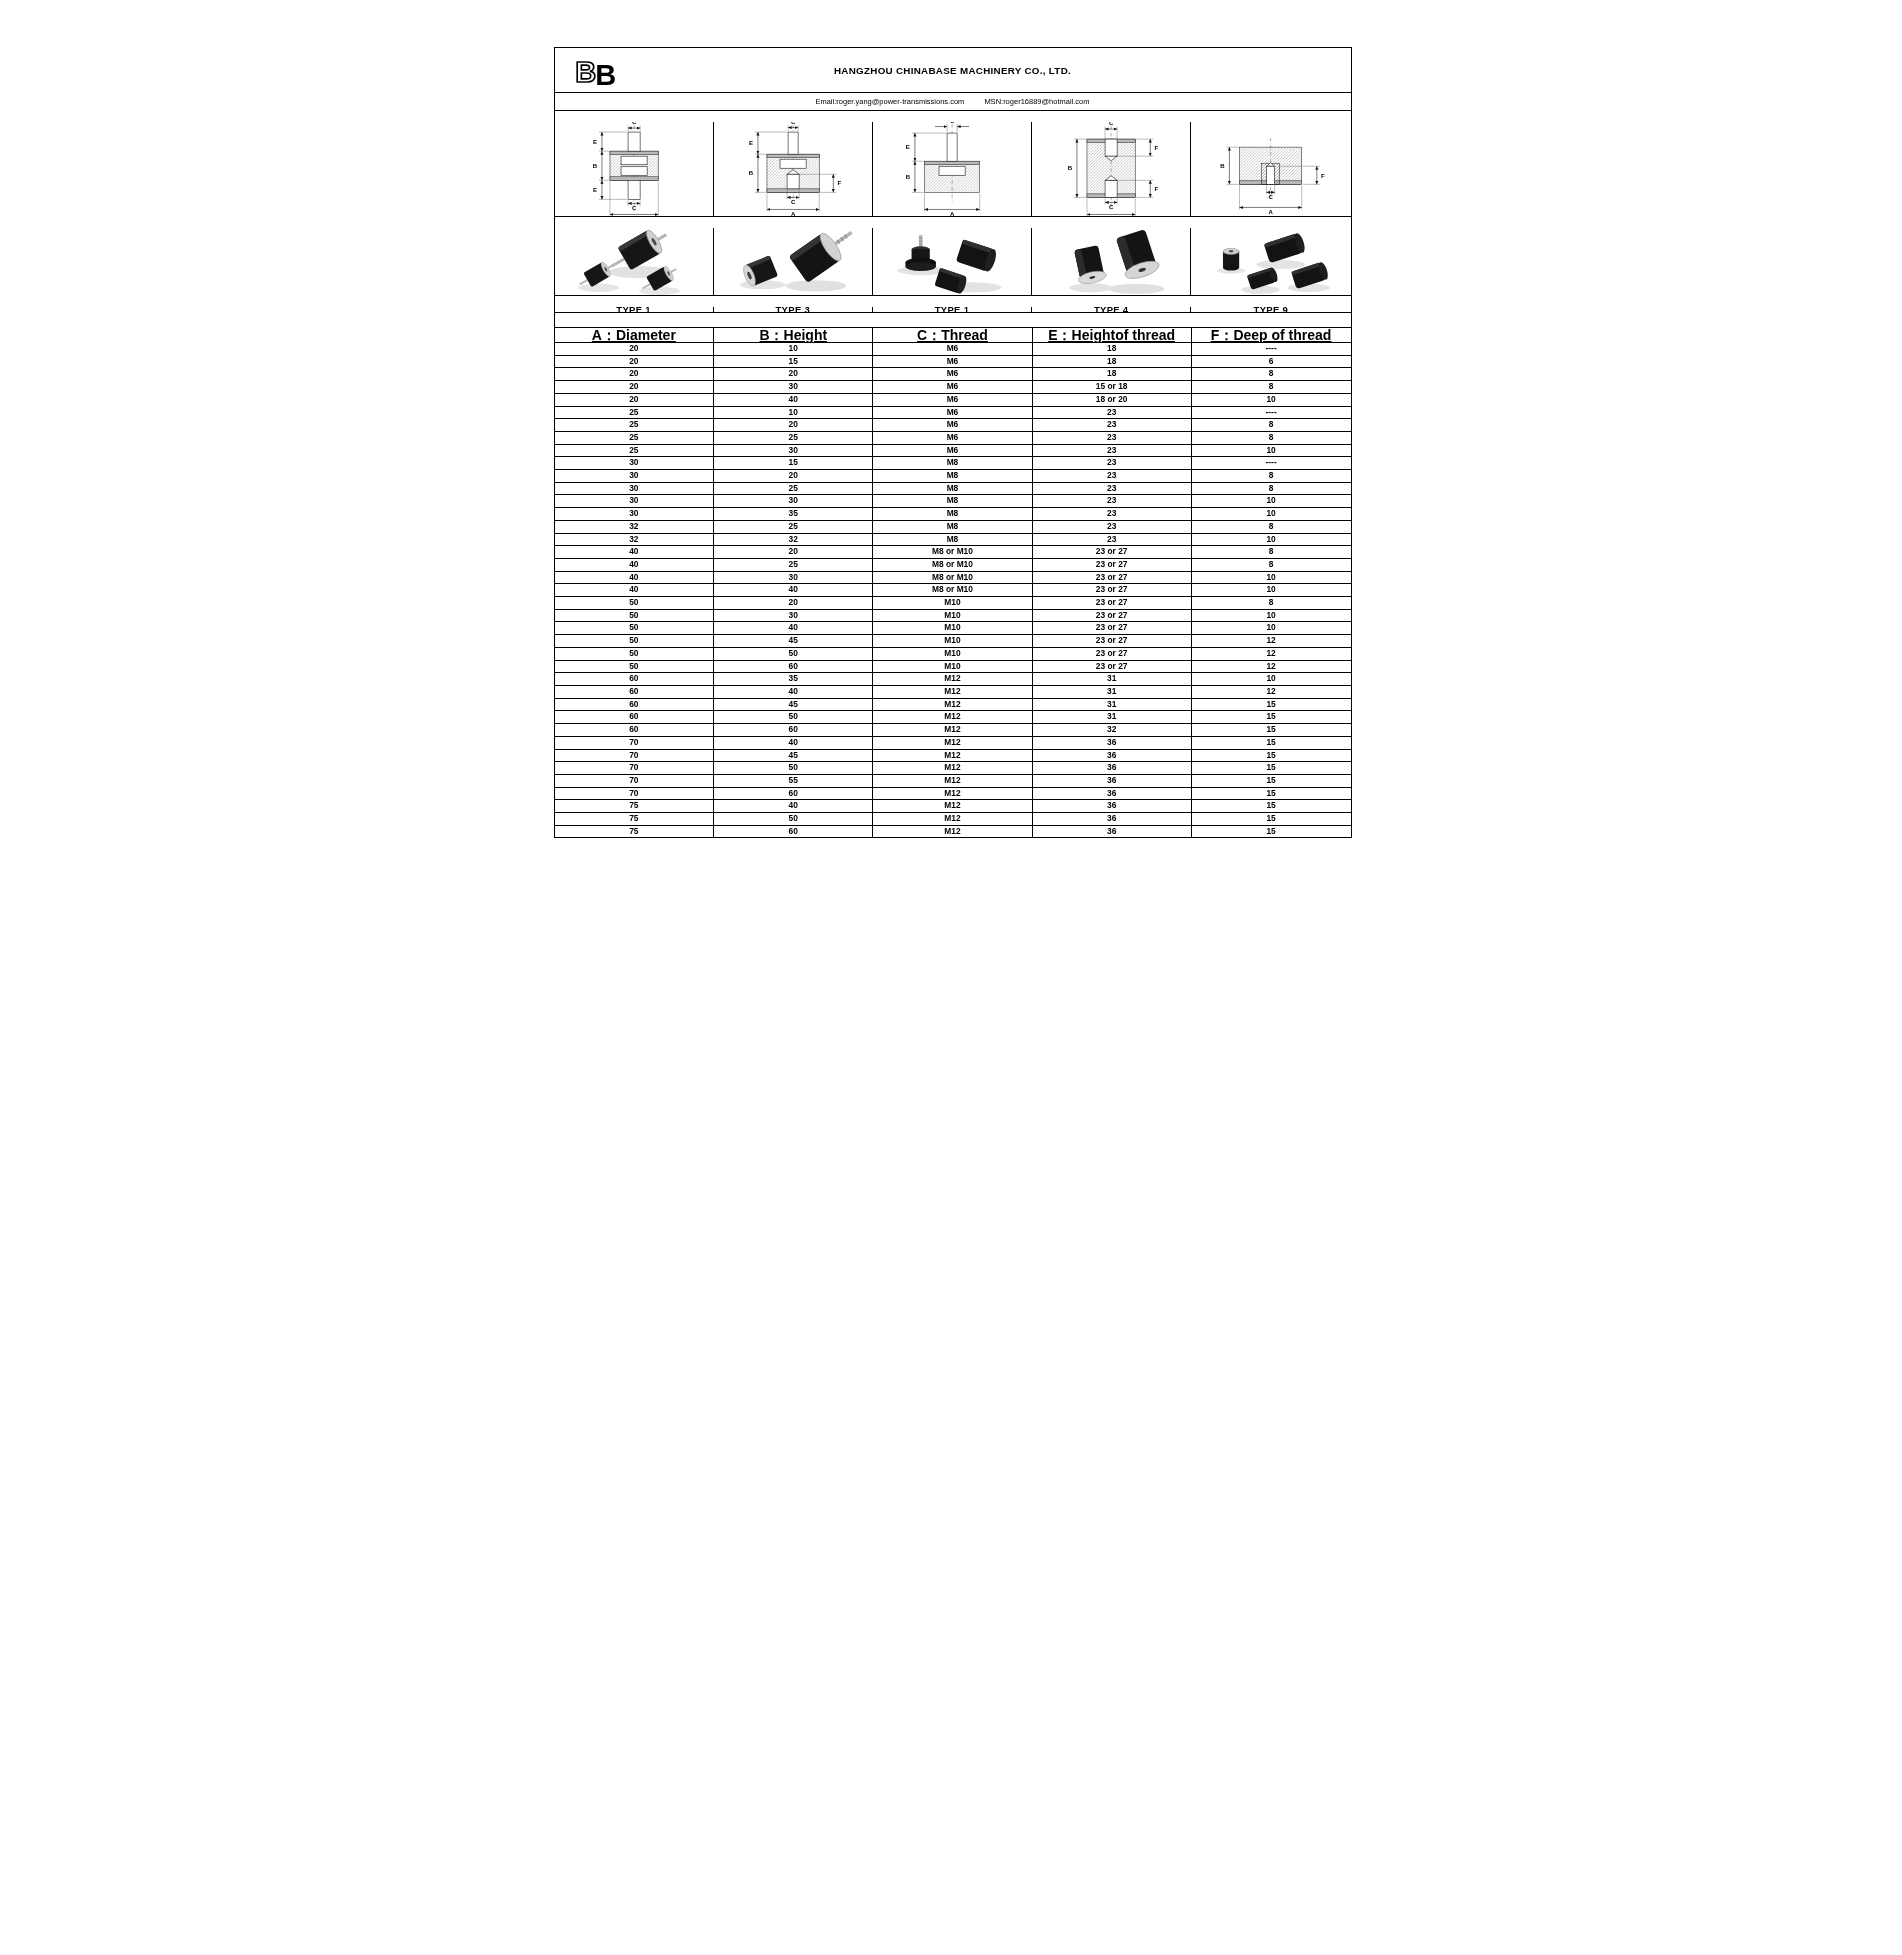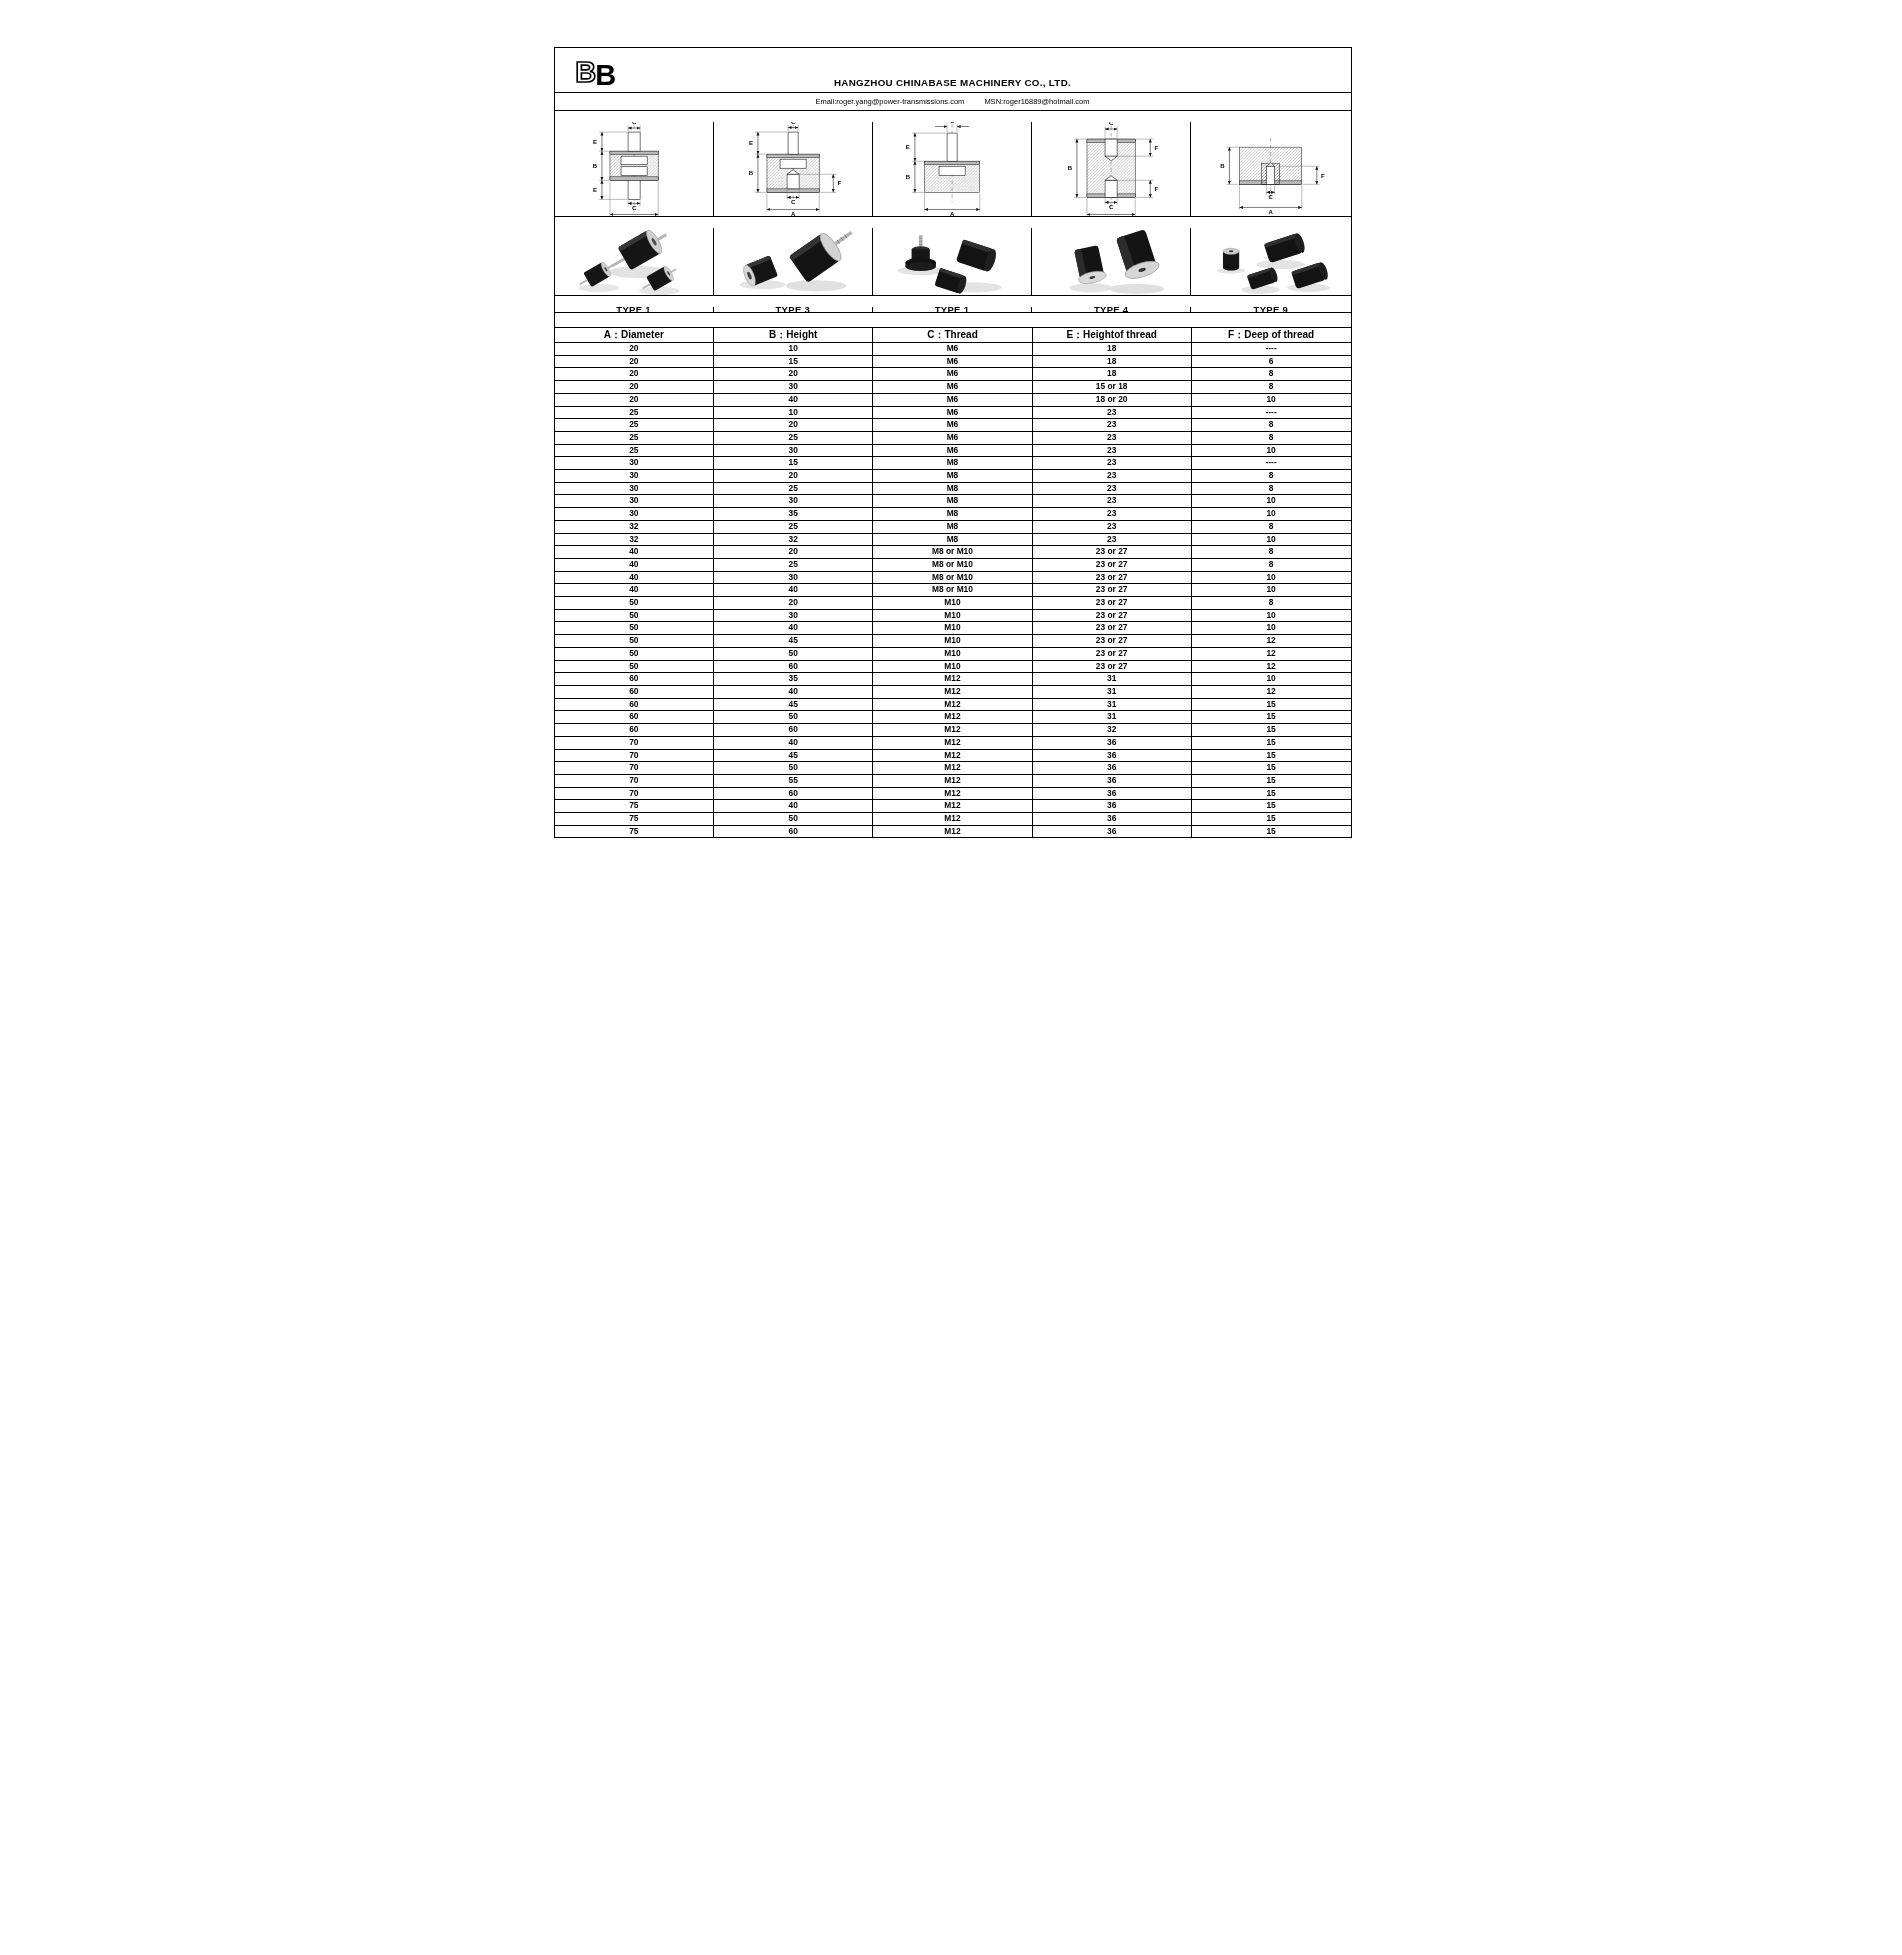--- a/index.html
+++ b/index.html
@@ -5,21 +5,21 @@
   * { box-sizing: border-box; margin: 0; padding: 0; }
   html,body { background:#fff; }
   body { font-family: "Liberation Sans", sans-serif; color:#000; }
   .page { position:relative; width:951px; height:978px; background:#fff; margin:0 auto; }
   .doc { position:absolute; left:78px; top:47px; width:798px; border:1.7px solid #000; background:#fff; }
 
   
   .header-row { position:relative; height:45px; border-bottom:1.7px solid #000; }
   .logo { position:absolute; left:19px; top:9px; width:67px; height:29px; }
   .logo text { font-family:"Liberation Sans",sans-serif; font-weight:bold; }
-  .title { position:absolute; left:0; right:0; top:12px; height:45px; display:flex; align-items:center; justify-content:center;
+  .title { position:absolute; left:0; right:0; top:0; height:45px; display:flex; align-items:center; justify-content:center;
            font-size:9.8px; font-weight:bold; letter-spacing:0.3px; }
 
   
   .contact-row { height:18px; border-bottom:1.7px solid #000; display:flex; align-items:center; justify-content:center; gap:20px;
                  font-size:7.5px; }
 
   
   .grid-row { display:grid; grid-template-columns:repeat(5,1fr); }
   .grid-row > .cell { border-right:1.1px solid #000; overflow:hidden; display:flex; align-items:center; justify-content:center;margin-top:11px; }
   .grid-row > .cell:last-child { border-right:none; }
@@ -41,21 +41,21 @@
   .cl  { stroke:#333; stroke-width:.8; stroke-dasharray:7 3 1 3; }
   text.dl { font-size:12px; font-weight:bold; fill:#000; text-anchor:middle; font-family:"Liberation Sans",sans-serif; }
 
   
   table.spec { width:100%; border-collapse:collapse; table-layout:fixed; }
   table.spec th, table.spec td {
     border:1.1px solid #000; border-top-width:1.7px; border-bottom-width:1.7px;
     text-align:center; vertical-align:middle; font-weight:bold;
     height:11.7px; line-height:11.7px; font-size:8.4px; padding:0;
   }
-  table.spec th { height:14.5px; line-height:14.5px; font-size:10px; }
+  table.spec th { height:14.5px; line-height:14.5px; font-size:14px;text-decoration:underline; }
   table.spec th:first-child, table.spec td:first-child { border-left:none; }
   table.spec th:last-child,  table.spec td:last-child  { border-right:none;margin-top:28px; }
   table.spec thead th { border-top:none; }
   table.spec tbody tr:last-child td { border-bottom:none; }
 </style>
 </head>
 <body>
 
 <div class="page">
   <div class="doc">

